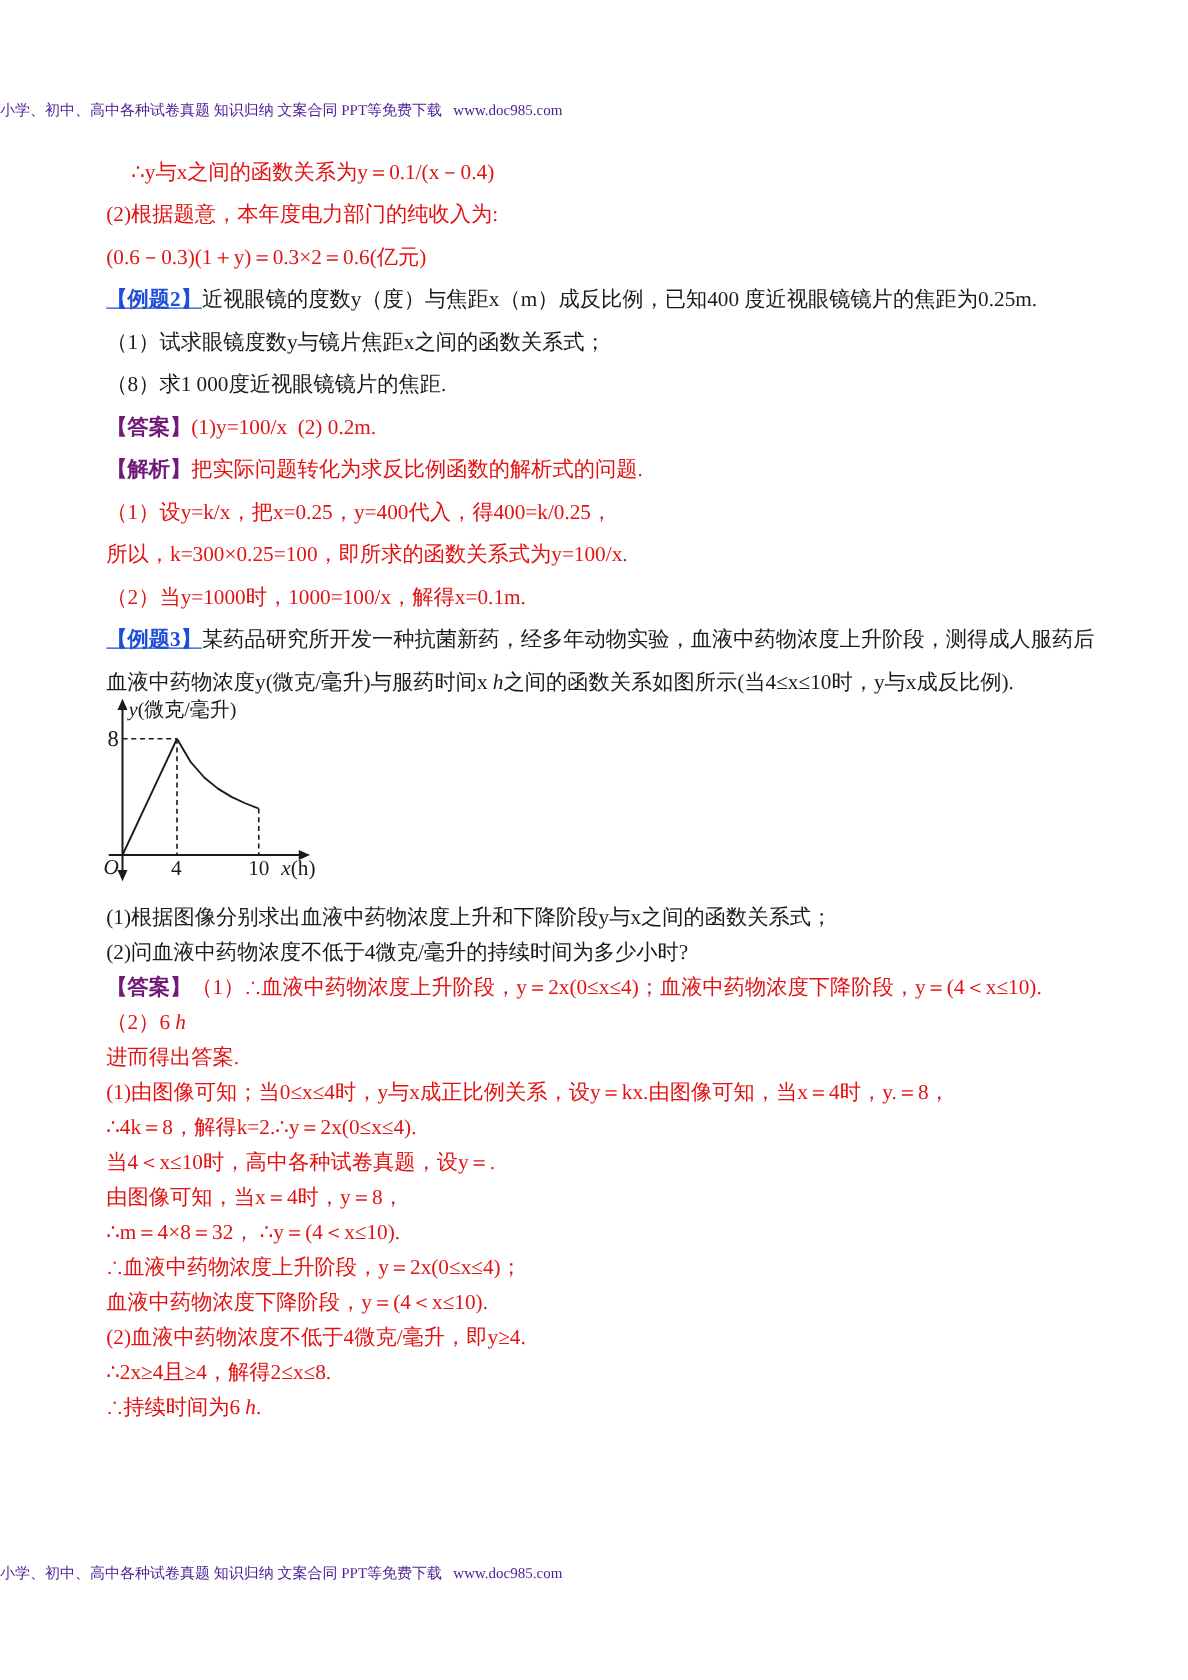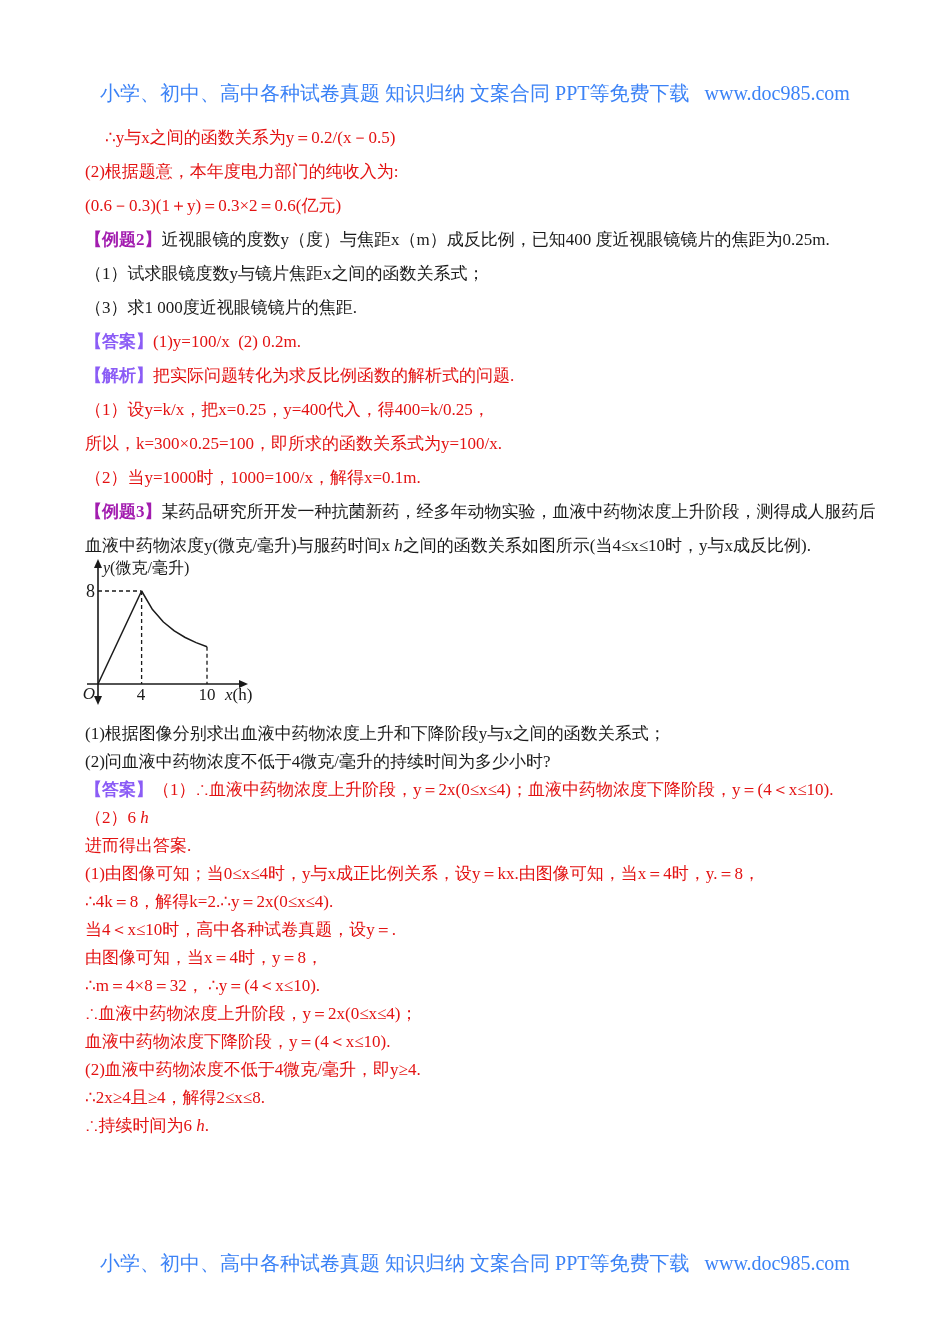--- a/index.html
+++ b/index.html
@@ -6,43 +6,42 @@
   .page{
     position:relative;
     width:950px;height:1344px;
     background:#ffffff;
     font-family:"Liberation Serif","DejaVu Serif",serif;
     color:#1a1a1a;
     overflow:hidden;
   }
   .pg-header,.pg-footer{
     position:absolute;left:0;right:0;
-    text-align:center;
-    font-size:20px;
-    color:#3b82f6;
+    font-size:12px;
+    color:#4c1d95;
     white-space:pre-wrap;
   }
   .pg-header{top:80px;}
   .pg-footer{top:1250px;}
   .content{
     position:absolute;
     left:85px;top:121px;
     width:830px;
   }
   .ln{
     margin:0;
     font-size:17px;
     white-space:pre-wrap;
   }
   .sec-a .ln{line-height:34px;}
   .sec-b .ln{line-height:28px;}
   .red{color:#e31212;}
   .tag{font-weight:bold;}
-  .red .tag{color:#8b5cf6;}
-  .blacktag{font-weight:bold;color:#a21caf;}
+  .red .tag{color:#701a75;}
+  .blacktag{font-weight:bold;color:#1d4ed8;text-decoration:underline;}
   .ind{padding-left:20px;}
   .it{font-style:italic;}
   .graph{
     margin:-6px 0 0 -6px;
     height:160px;
     width:320px;
   }
   .graph svg text{
     font-family:"Liberation Serif","DejaVu Serif",serif;
     fill:#1a1a1a;
@@ -55,27 +54,27 @@
 </head>
 <body>
 
 <div class="page">
 
   <div class="pg-header">小学、初中、高中各种试卷真题 知识归纳 文案合同 PPT等免费下载   www.doc985.com</div>
 
   <div class="content">
 
     <div class="sec-a">
-      <p class="ln red ind">∴y与x之间的函数关系为y＝0.2/(x－0.5)</p>
+      <p class="ln red ind">∴y与x之间的函数关系为y＝0.1/(x－0.4)</p>
       <p class="ln red">(2)根据题意，本年度电力部门的纯收入为:</p>
       <p class="ln red">(0.6－0.3)(1＋y)＝0.3×2＝0.6(亿元)</p>
 
       <p class="ln"><span class="blacktag">【例题2】</span><span>近视眼镜的度数y（度）与焦距x（m）成反比例，已知400 度近视眼镜镜片的焦距为0.25m.</span></p>
       <p class="ln">（1）试求眼镜度数y与镜片焦距x之间的函数关系式；</p>
-      <p class="ln">（3）求1 000度近视眼镜镜片的焦距.</p>
+      <p class="ln">（8）求1 000度近视眼镜镜片的焦距.</p>
       <p class="ln red"><span class="tag">【答案】</span><span>(1)y=100/x  (2) 0.2m.</span></p>
       <p class="ln red"><span class="tag">【解析】</span><span>把实际问题转化为求反比例函数的解析式的问题.</span></p>
       <p class="ln red">（1）设y=k/x，把x=0.25，y=400代入，得400=k/0.25，</p>
       <p class="ln red">所以，k=300×0.25=100，即所求的函数关系式为y=100/x.</p>
       <p class="ln red">（2）当y=1000时，1000=100/x，解得x=0.1m.</p>
 
       <p class="ln"><span class="blacktag">【例题3】</span><span>某药品研究所开发一种抗菌新药，经多年动物实验，血液中药物浓度上升阶段，测得成人服药后</span></p>
       <p class="ln"><span>血液中药物浓度y(微克/毫升)与服药时间x </span><span class="it">h</span><span>之间的函数关系如图所示(当4≤x≤10时，y与x成反比例).</span></p>
     </div>
 

